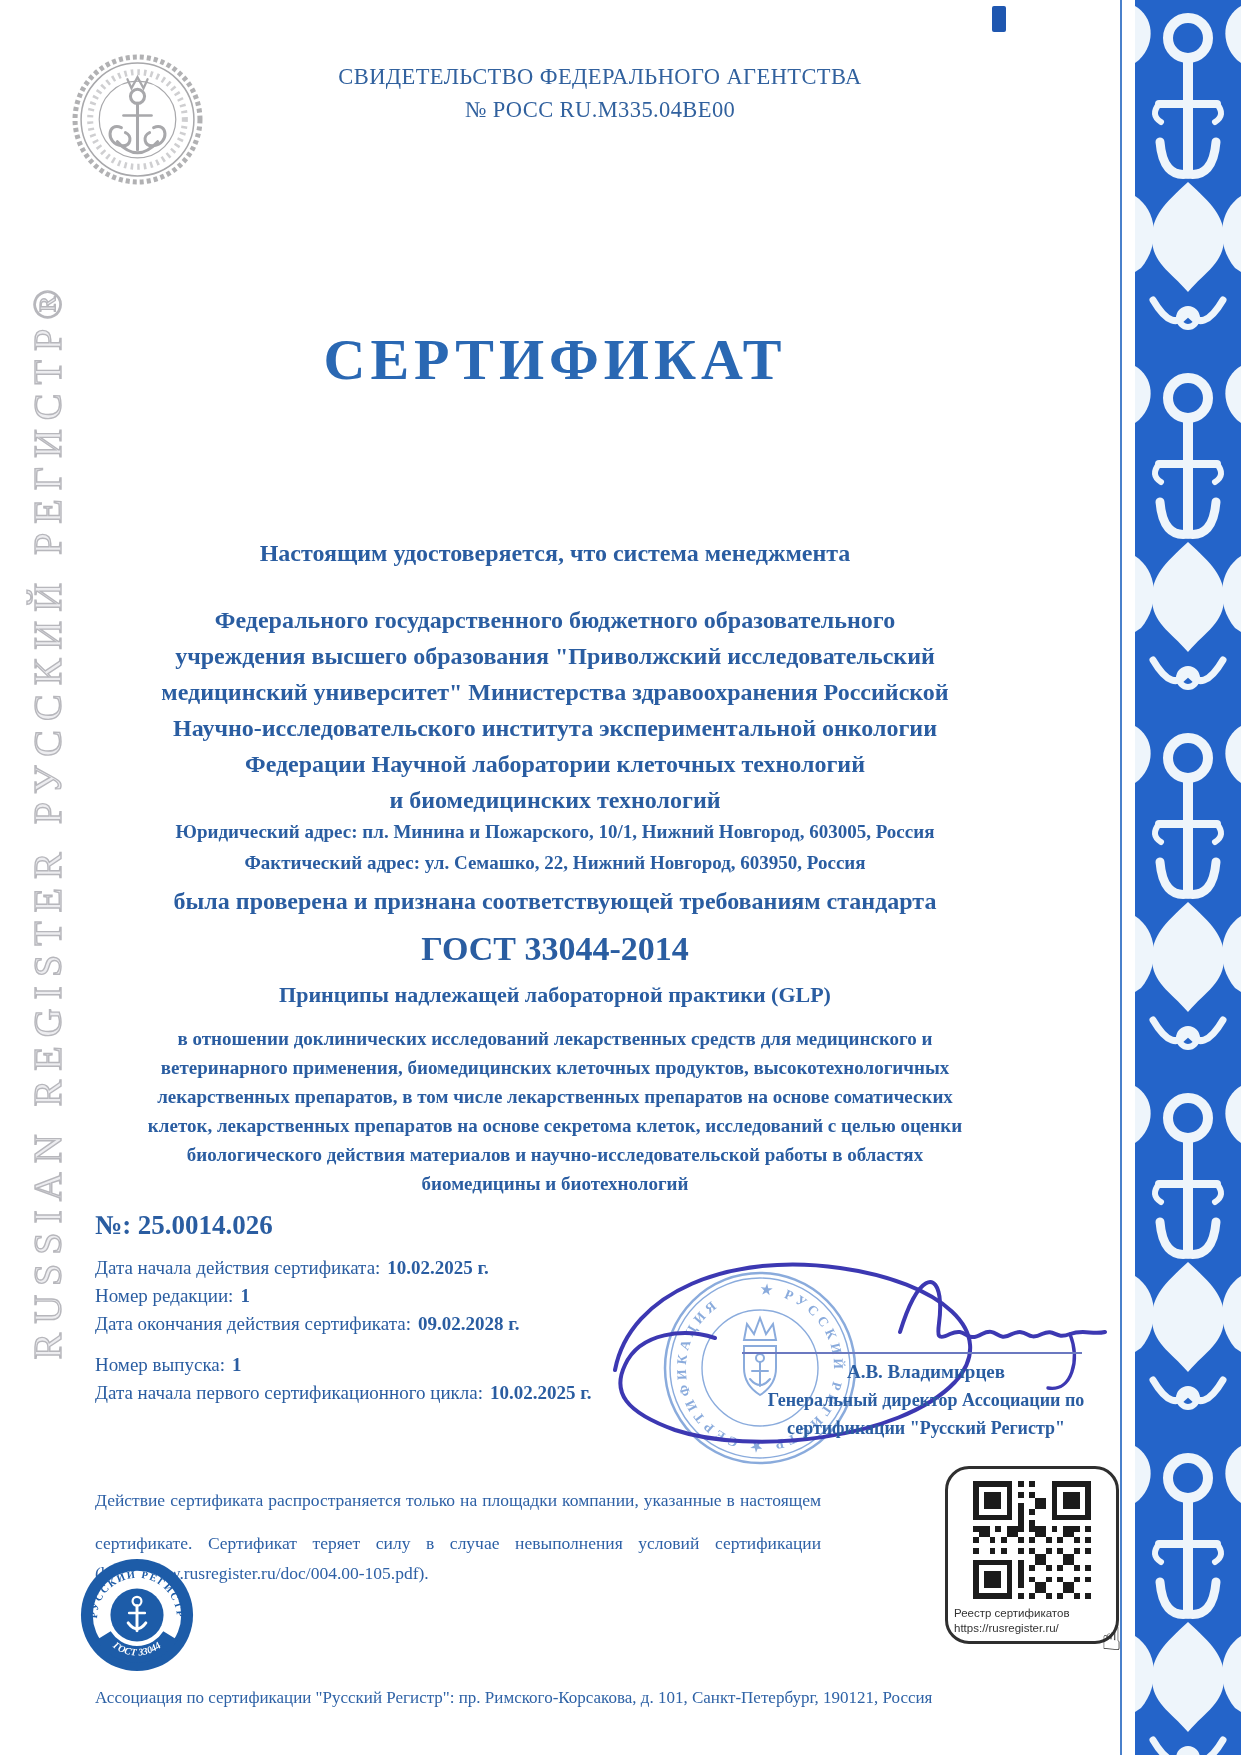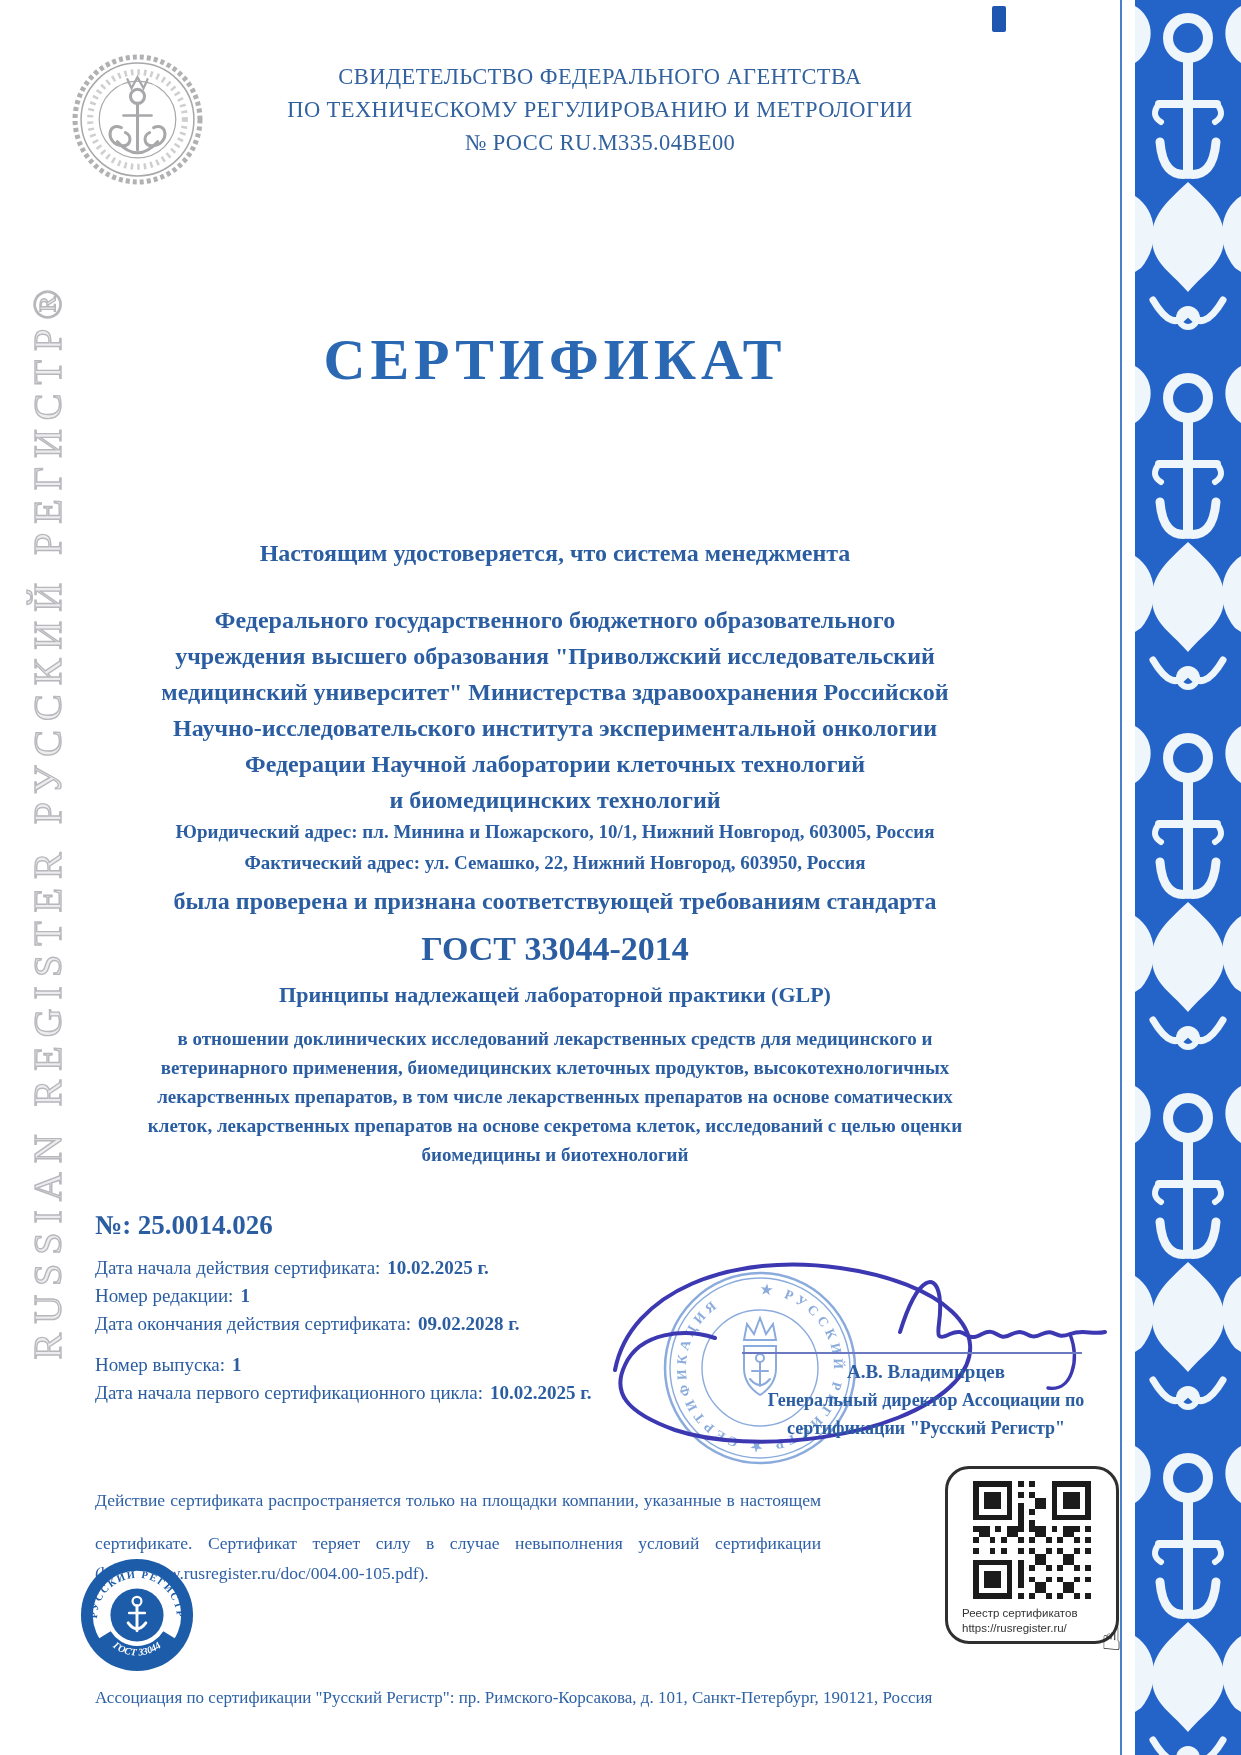--- a/index.html
+++ b/index.html
@@ -36,21 +36,21 @@
 
   
   .note-block{left:95px;top:1472px;width:726px;font-size:17.5px;line-height:30px;color:#2d60a6;}
   .just{text-align:justify;text-align-last:justify;margin-top:13px;}
 
   
   .qr-box{left:945px;top:1466px;width:168px;height:172px;background:#fff;border:3px solid #2f2f2f;border-radius:24px;}
   #qr-grid{width:118px;height:118px;margin:12px auto 7px auto;display:grid;
            grid-template-columns:repeat(21,1fr);grid-template-rows:repeat(21,1fr);}
   #qr-grid div{background:#1b1b1b;}
-  .qr-caption{font-family:"Liberation Sans",sans-serif;font-size:11.5px;line-height:15px;color:#333;padding-left:14px;}
+  .qr-caption{font-family:"Liberation Sans",sans-serif;font-size:11.5px;line-height:15px;color:#333;padding-left:6px;}
   .hand{right:-6px;bottom:-14px;font-family:"DejaVu Sans",sans-serif;font-size:34px;color:#2b2b2b;line-height:1;}
 
   
   .footer-line{left:95px;top:1688px;width:930px;font-size:17px;color:#2e62a6;}
 
   
   .watermark{left:-494px;top:788px;width:1100px;height:64px;transform:rotate(-90deg);transform-origin:550px 32px;
              text-align:center;font-size:40px;letter-spacing:9px;color:#ededf0;
              -webkit-text-stroke:1.4px #b7b7bc;white-space:nowrap;}
 
@@ -115,21 +115,20 @@
           <path d="M-16,8 C-30,2 -32,24 -16,26 C-6,27 -5,16 -12,13"></path>
           <path d="M16,8 C30,2 32,24 16,26 C6,27 5,16 12,13"></path>
           <path d="M-20,22 Q0,44 20,22"></path>
         </g>
       </g>
     </svg>
   </div>
 
   <div class="abs agency-block ctr">
     <div>СВИДЕТЕЛЬСТВО ФЕДЕРАЛЬНОГО АГЕНТСТВА</div>
-    <div>ПО ТЕХНИЧЕСКОМУ РЕГУЛИРОВАНИЮ И МЕТРОЛОГИИ</div>
     <div>№ РОСС RU.М335.04ВЕ00</div>
   </div>
 
   <div class="abs cert-title ctr">СЕРТИФИКАТ</div>
 
   <div class="abs intro-line ctr">Настоящим удостоверяется, что система менеджмента</div>
 
   <div class="abs org-block ctr">
     <div>Федерального государственного бюджетного образовательного</div>
     <div>учреждения высшего образования "Приволжский исследовательский</div>
@@ -147,20 +146,21 @@
   <div class="abs conformity-line ctr">была проверена и признана соответствующей требованиям стандарта</div>
 
   <div class="abs std-code ctr">ГОСТ 33044-2014</div>
   <div class="abs std-name ctr">Принципы надлежащей лабораторной практики (GLP)</div>
 
   <div class="abs scope-block ctr">
     <div>в отношении доклинических исследований лекарственных средств для медицинского и</div>
     <div>ветеринарного применения, биомедицинских клеточных продуктов, высокотехнологичных</div>
     <div>лекарственных препаратов, в том числе лекарственных препаратов на основе соматических</div>
     <div>клеток, лекарственных препаратов на основе секретома клеток, исследований с целью оценки</div>
+    <div>биологического действия материалов и научно-исследовательской работы в областях</div>
     <div>биомедицины и биотехнологий</div>
   </div>
 
   <div class="abs cert-number">№: 25.0014.026</div>
   <div class="abs details-block">
     <div class="detail-row">
       <span>Дата начала действия сертификата:</span><span class="bv">10.02.2025 г.</span>
     </div>
     <div class="detail-row">
       <span>Номер редакции:</span><span class="bv">1</span>

